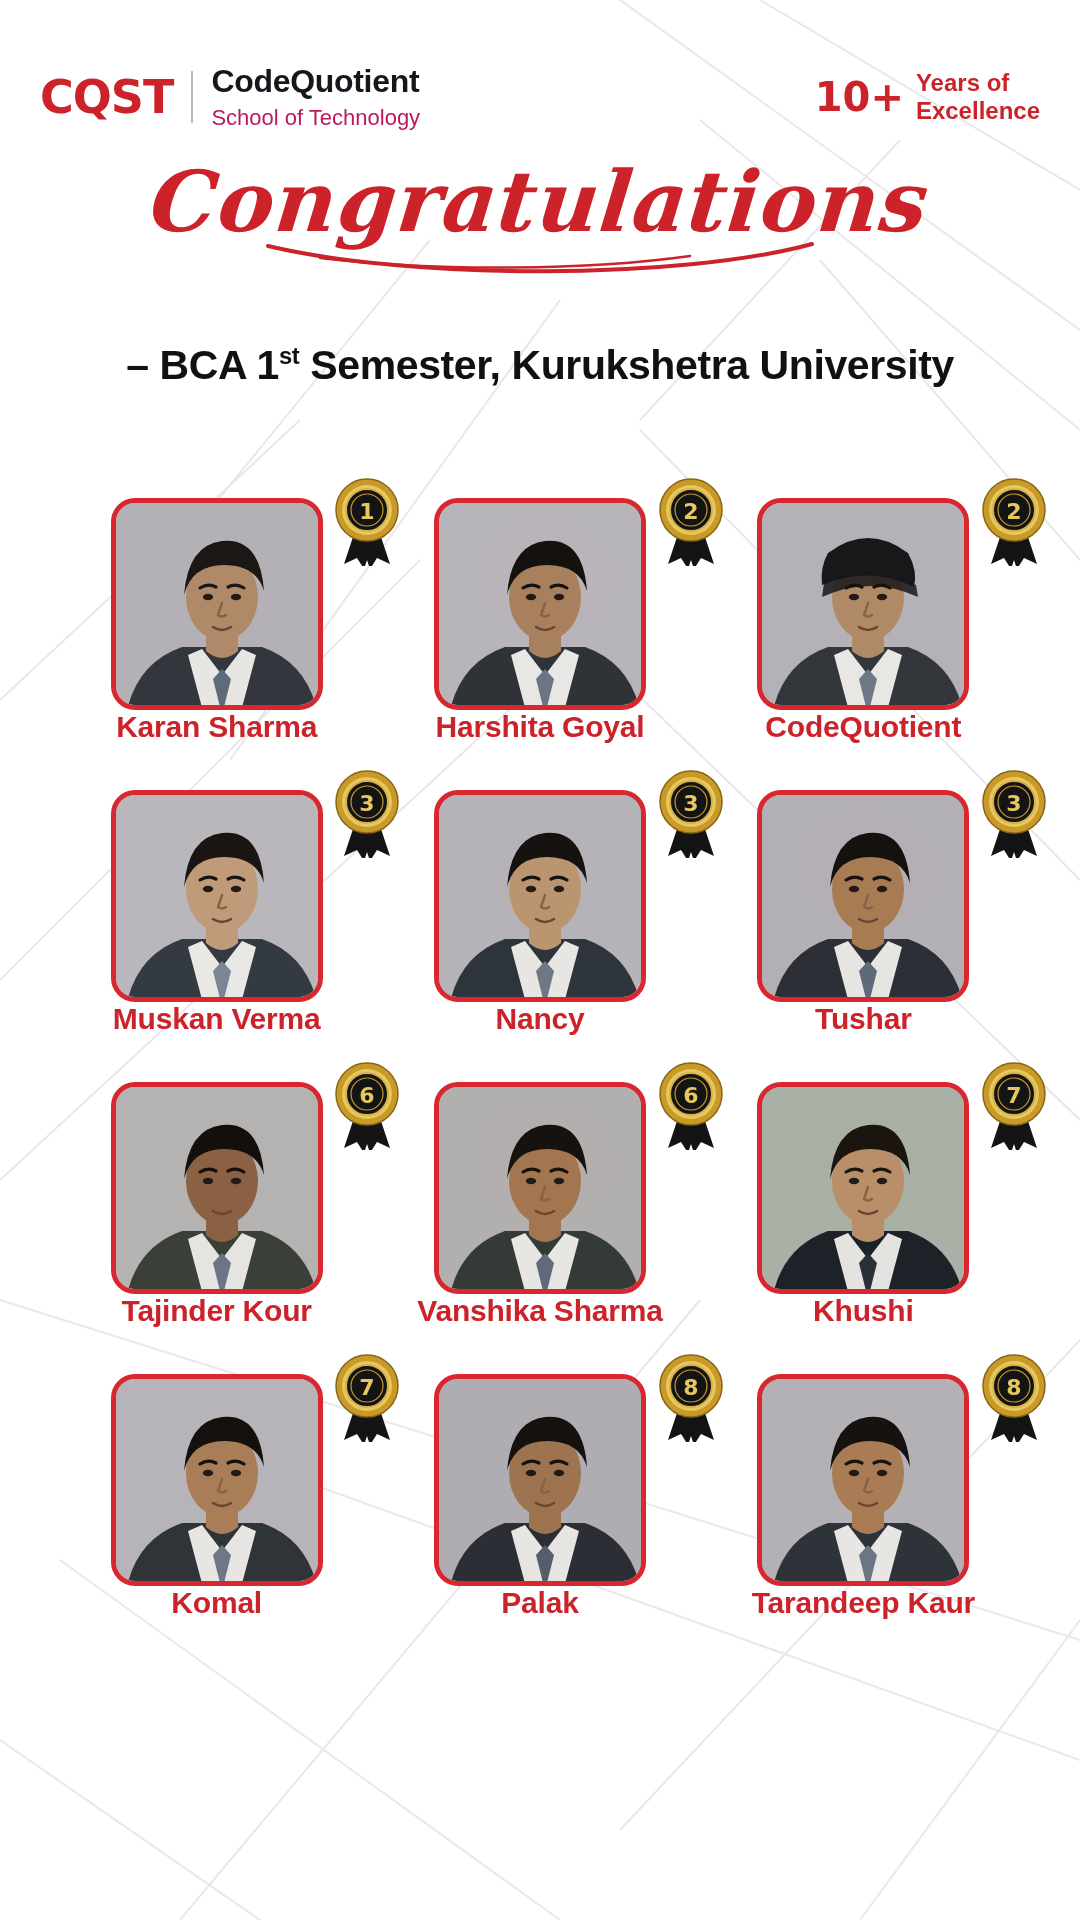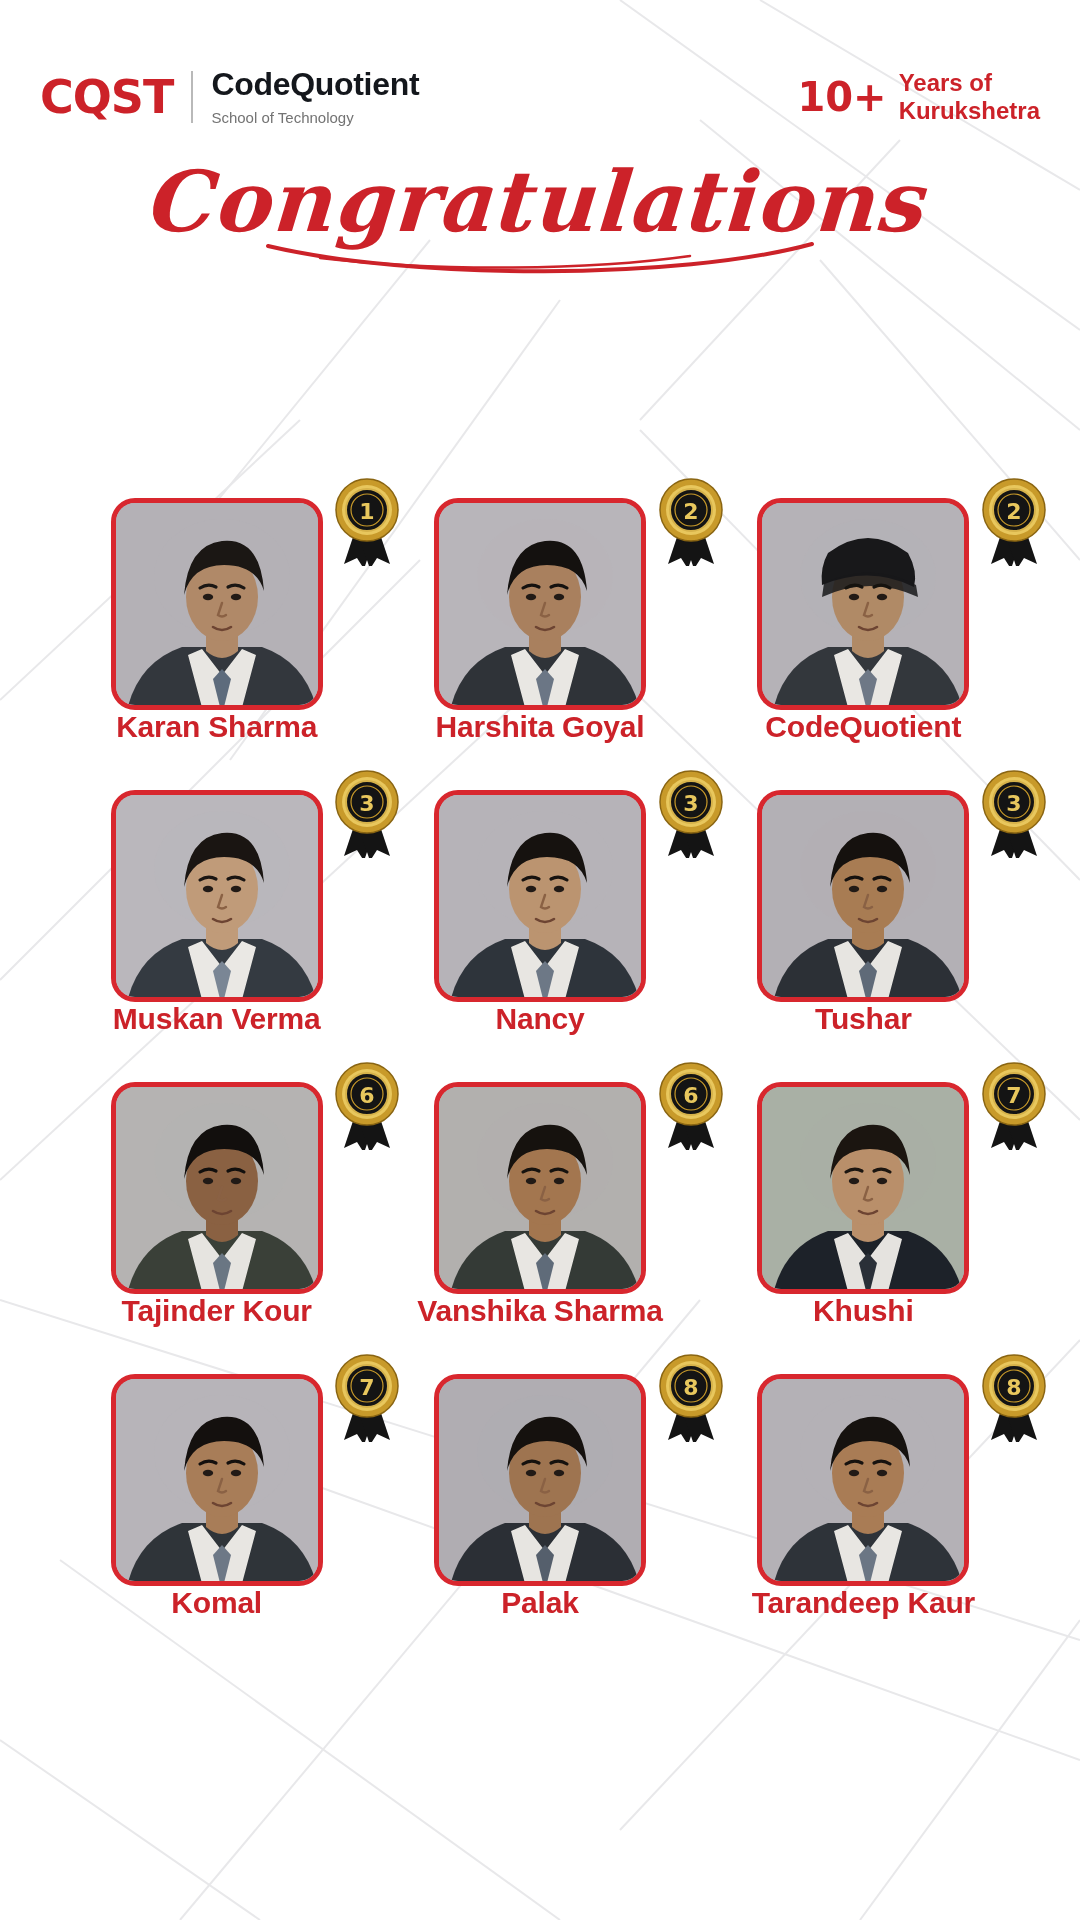--- a/index.html
+++ b/index.html
@@ -67,23 +67,23 @@
     justify-content: center;
     line-height: 1.05;
   }
   .brand-name {
     font-size: 32px;
     font-weight: 700;
     color: #14171c;
     letter-spacing: -0.3px;
   }
   .brand-sub {
-    font-size: 15px;
+    font-size: 22px;
     font-weight: 400;
-    color: #737373;
+    color: #be185d;
     margin-top: 8px;
   }
   .excellence {
     display: flex;
     align-items: center;
     gap: 12px;
   }
   .excellence-num {
     font-size: 40px;
     font-weight: 700;
@@ -225,34 +225,35 @@
       <div class="brand-divider"></div>
       <div class="brand-text">
         <div class="brand-name">CodeQuotient</div>
         <div class="brand-sub">School of Technology</div>
       </div>
     </div>
     <div class="excellence">
       <div class="excellence-num">10+</div>
       <div class="excellence-label">
         <div>Years of</div>
-        <div>Kurukshetra</div>
+        <div>Excellence</div>
       </div>
     </div>
   </div>
 
   <div class="congrats-wrap">
     <div class="congrats">Congratulations</div>
     <svg class="swoosh" width="560" height="40" viewBox="0 0 560 40" fill="none">
       <path d="M8 8 C150 42, 420 42, 552 6" stroke="#cc2229" stroke-width="4" fill="none" stroke-linecap="round"></path>
       <path d="M60 20 C180 34, 330 32, 430 18" stroke="#cc2229" stroke-width="2.5" fill="none" stroke-linecap="round"></path>
     </svg>
   </div>
 
   <div class="headline">
+    <div><span>– BCA 1</span><sup>st</sup><span> Semester, Kurukshetra University</span></div>
   </div>
 
   <div class="grid" id="student-grid">
       <div class="card">
     <div class="photo-frame">
       <div class="photo">
   <svg viewBox="0 0 212 212" width="212" height="212" preserveAspectRatio="xMidYMid slice">
     <rect x="0" y="0" width="212" height="212" fill="#b4b1b6"></rect>
     <ellipse cx="106" cy="74" rx="68" ry="58" fill="#b4b1b6" opacity="0.4"></ellipse>
 

